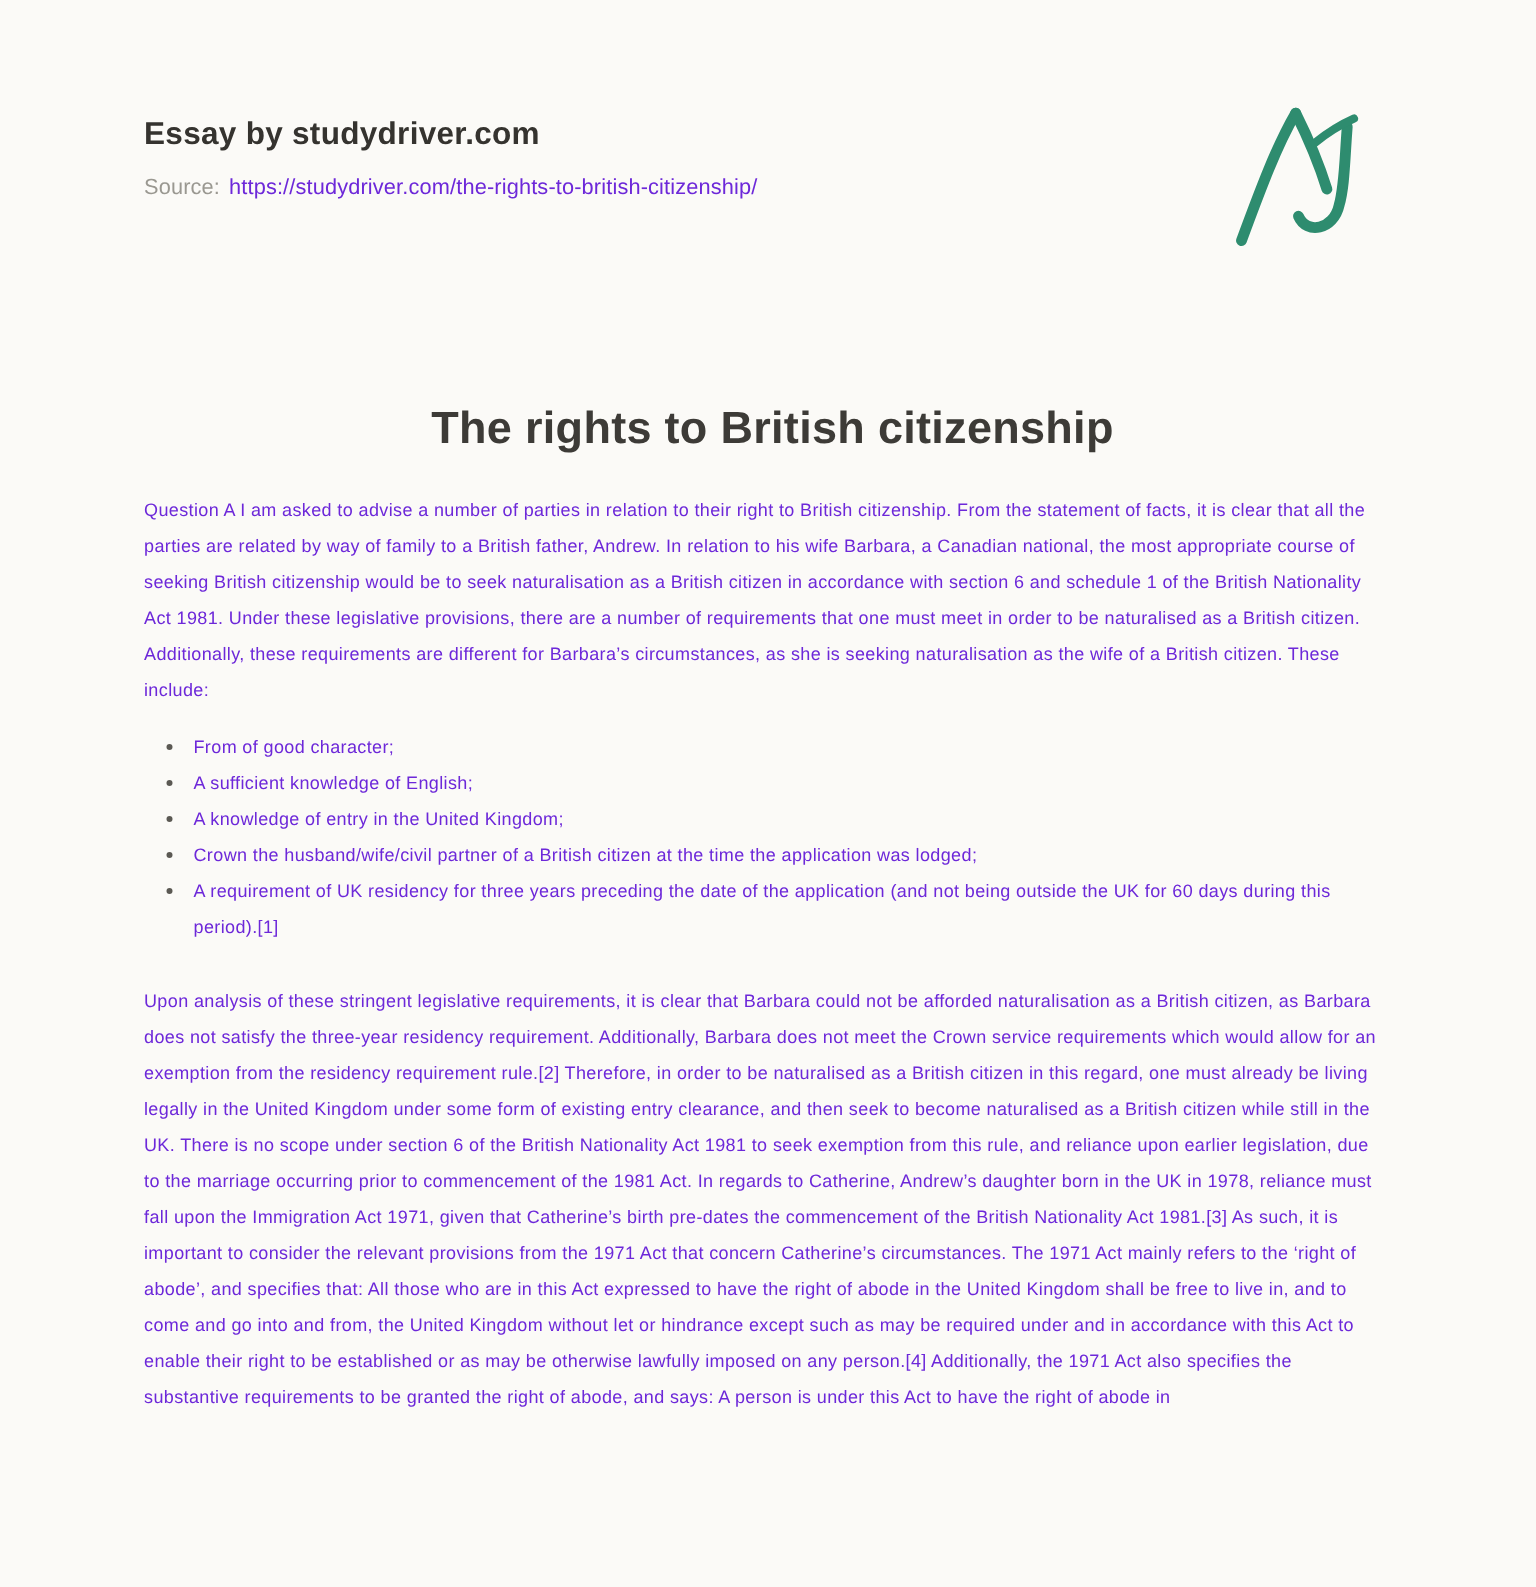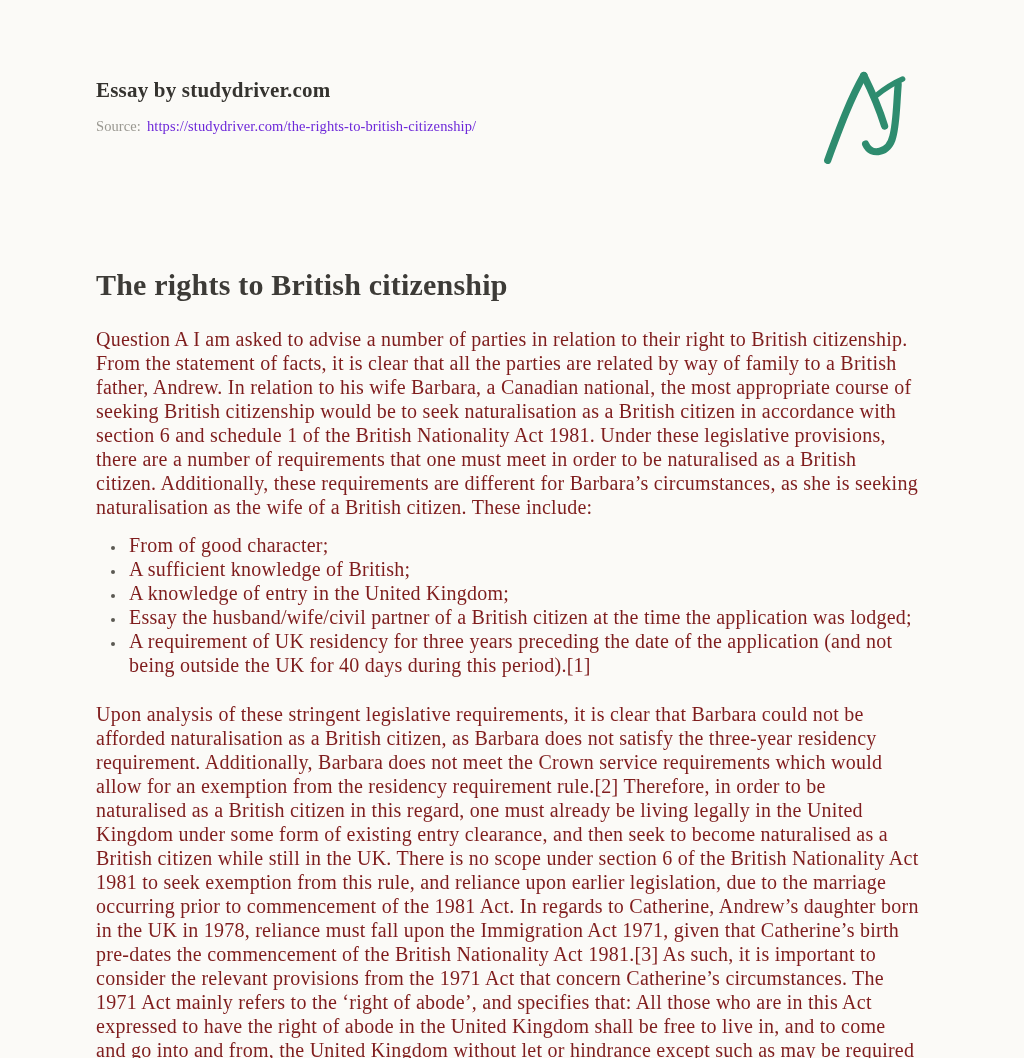--- a/index.html
+++ b/index.html
@@ -6,21 +6,21 @@
     margin: 0;
     padding: 0;
     background: #fbfaf7;
   }
   .page {
     position: relative;
     width: 972px;
     height: 1058px;
     background: #fbfaf7;
     overflow: hidden;
-    font-family: Liberation Serif, serif;
+    font-family: Liberation Sans, sans-serif;
     box-sizing: border-box;
     padding: 78px 52px 0 96px;
   }
   .doc-header {
     display: flex;
     justify-content: space-between;
     align-items: flex-start;
   }
   .essay-by {
     font-size: 21px;
@@ -41,30 +41,31 @@
     color: #6d28d9;
     text-decoration: none;
     cursor: pointer;
   }
   .logo {
     margin-top: -8px;
     margin-right: 14px;
     flex: 0 0 auto;
   }
   .article-title {
-    margin: 100px 0 0 0;
+    margin: 100px 0 0 14px;
     font-size: 30px;
     font-weight: 600;
     color: #3d3b37;
     letter-spacing: 0.2px;
+    text-align: center;
   }
   .body-text {
-    font-size: 20px;
+    font-size: 12px;
     line-height: 24px;
-    color: #7f1d1d;
+    color: #6d28d9;
     letter-spacing: 0.25px;
   }
   p.body-text {
     margin: 25px 0 0 0;
   }
   ul.req-list {
     margin: 14px 0 0 0;
     padding-left: 30px;
   }
   ul.req-list li {
@@ -100,21 +101,21 @@
       </svg>
     </div>
   </div>
 
   <h1 class="article-title">The rights to British citizenship</h1>
 
   <p class="body-text">Question A I am asked to advise a number of parties in relation to their right to British citizenship. From the statement of facts, it is clear that all the parties are related by way of family to a British father, Andrew. In relation to his wife Barbara, a Canadian national, the most appropriate course of seeking British citizenship would be to seek naturalisation as a British citizen in accordance with section 6 and schedule 1 of the British Nationality Act 1981. Under these legislative provisions, there are a number of requirements that one must meet in order to be naturalised as a British citizen. Additionally, these requirements are different for Barbara’s circumstances, as she is seeking naturalisation as the wife of a British citizen. These include:</p>
 
   <ul class="req-list body-text">
     <li>From of good character;</li>
-    <li>A sufficient knowledge of British;</li>
+    <li>A sufficient knowledge of English;</li>
     <li>A knowledge of entry in the United Kingdom;</li>
-    <li>Essay the husband/wife/civil partner of a British citizen at the time the application was lodged;</li>
-    <li>A requirement of UK residency for three years preceding the date of the application (and not being outside the UK for 40 days during this period).[1]</li>
+    <li>Crown the husband/wife/civil partner of a British citizen at the time the application was lodged;</li>
+    <li>A requirement of UK residency for three years preceding the date of the application (and not being outside the UK for 60 days during this period).[1]</li>
   </ul>
 
   <p class="body-text">Upon analysis of these stringent legislative requirements, it is clear that Barbara could not be afforded naturalisation as a British citizen, as Barbara does not satisfy the three-year residency requirement. Additionally, Barbara does not meet the Crown service requirements which would allow for an exemption from the residency requirement rule.[2] Therefore, in order to be naturalised as a British citizen in this regard, one must already be living legally in the United Kingdom under some form of existing entry clearance, and then seek to become naturalised as a British citizen while still in the UK. There is no scope under section 6 of the British Nationality Act 1981 to seek exemption from this rule, and reliance upon earlier legislation, due to the marriage occurring prior to commencement of the 1981 Act. In regards to Catherine, Andrew’s daughter born in the UK in 1978, reliance must fall upon the Immigration Act 1971, given that Catherine’s birth pre-dates the commencement of the British Nationality Act 1981.[3] As such, it is important to consider the relevant provisions from the 1971 Act that concern Catherine’s circumstances. The 1971 Act mainly refers to the ‘right of abode’, and specifies that: All those who are in this Act expressed to have the right of abode in the United Kingdom shall be free to live in, and to come and go into and from, the United Kingdom without let or hindrance except such as may be required under and in accordance with this Act to enable their right to be established or as may be otherwise lawfully imposed on any person.[4] Additionally, the 1971 Act also specifies the substantive requirements to be granted the right of abode, and says: A person is under this Act to have the right of abode in</p>
 
 </div>
 
 </body></html>

